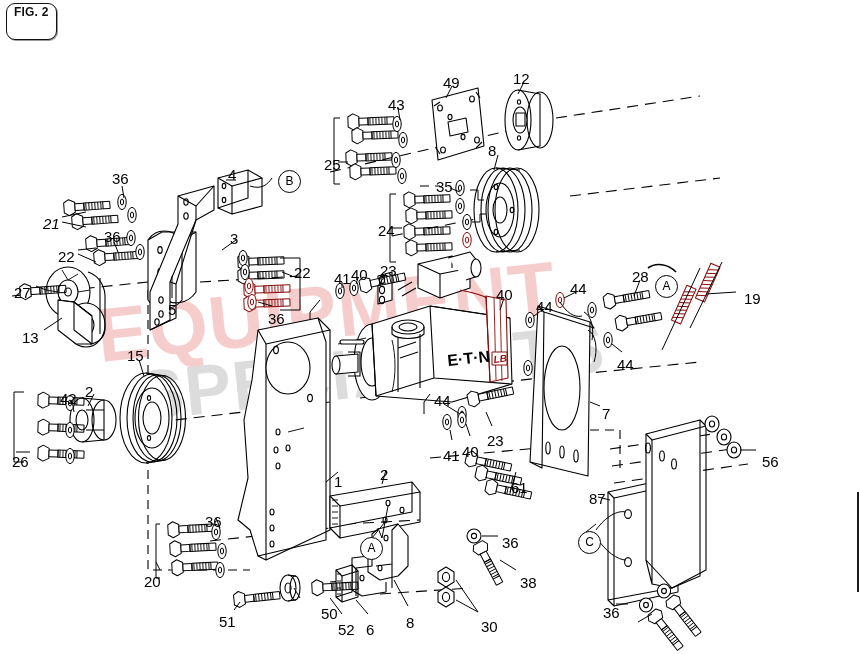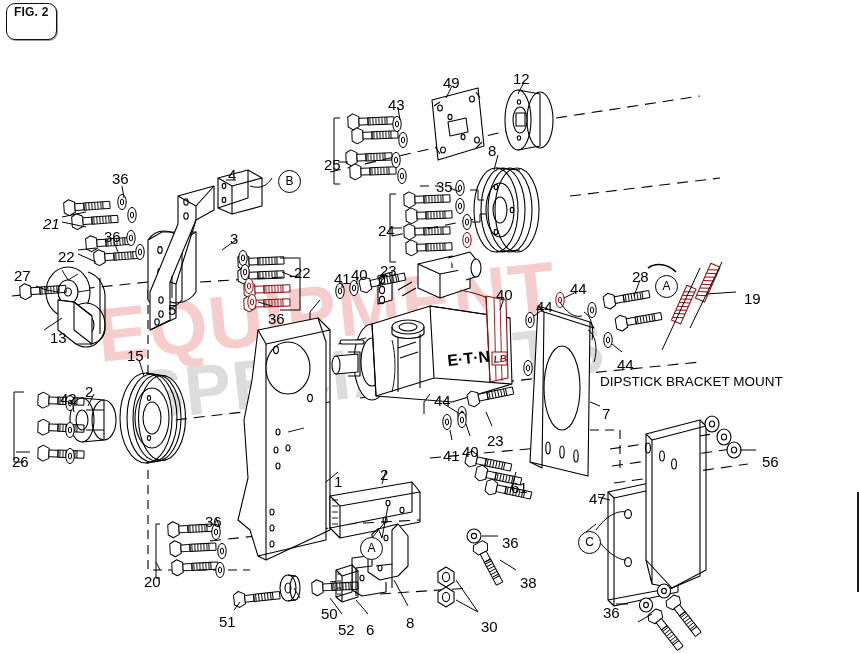--- a/index.html
+++ b/index.html
@@ -712,38 +712,37 @@
         <line x1="664" y1="276" x2="672" y2="278"></line>
       </g>
     </g>
 
     <text x="448" y="366" font-family="Liberation Sans, sans-serif" font-size="16" font-weight="bold" fill="#000" transform="rotate(-6 448 366)">E·T·N</text>
     <text x="494" y="363" font-family="Liberation Sans, sans-serif" font-size="10" font-weight="bold" font-style="italic" fill="#8a0d0d" transform="rotate(-6 494 363)">LB</text>
   </svg>
 
   <div class="figtag">FIG. 2</div>
 
-  <div class="note" style="left:600px;top:374px;">DIPSTICK BRACKET MOUNT</div>
 
   <div class="circ" style="left:278px;top:170px;">B</div>
   <div class="circ" style="left:655px;top:275px;">A</div>
   <div class="circ" style="left:360px;top:537px;">A</div>
   <div class="circ" style="left:578px;top:531px;">C</div>
 
   <div id="labels">
       <div class="lbl" style="left: 112px; top: 170px;">36</div>
       <div class="lbl" style="left: 228px; top: 166px;">4</div>
       <div class="lbl" style="left: 43px; top: 215px; font-style: italic;">21</div>
       <div class="lbl" style="left: 104px; top: 228px;">36</div>
       <div class="lbl" style="left: 230px; top: 230px;">3</div>
       <div class="lbl" style="left: 58px; top: 248px;">22</div>
-      <div class="lbl" style="left: 14px; top: 267px;">27</div>
+      <div class="lbl" style="left: 14px; top: 284px;">27</div>
       <div class="lbl" style="left: 294px; top: 264px;">22</div>
       <div class="lbl" style="left: 168px; top: 301px;">5</div>
-      <div class="lbl" style="left: 22px; top: 329px; margin-left: 28px;">13</div>
+      <div class="lbl" style="left: 22px; top: 329px;">13</div>
       <div class="lbl" style="left: 268px; top: 310px;">36</div>
       <div class="lbl" style="left: 127px; top: 347px;">15</div>
       <div class="lbl" style="left: 60px; top: 390px;">42</div>
       <div class="lbl" style="left: 85px; top: 383px;">2</div>
       <div class="lbl" style="left: 12px; top: 453px;">26</div>
       <div class="lbl" style="left: 388px; top: 96px;">43</div>
       <div class="lbl" style="left: 443px; top: 74px;">49</div>
       <div class="lbl" style="left: 513px; top: 70px;">12</div>
       <div class="lbl" style="left: 324px; top: 156px;">25</div>
       <div class="lbl" style="left: 488px; top: 142px;">8</div>
@@ -758,21 +757,21 @@
       <div class="lbl" style="left: 617px; top: 356px;">44</div>
       <div class="lbl" style="left: 434px; top: 392px;">44</div>
       <div class="lbl" style="left: 632px; top: 268px;">28</div>
       <div class="lbl" style="left: 744px; top: 290px; text-align: right;">19</div>
       <div class="lbl" style="left: 602px; top: 405px;">7</div>
       <div class="lbl" style="left: 443px; top: 447px;">41</div>
       <div class="lbl" style="left: 462px; top: 443px;">40</div>
       <div class="lbl" style="left: 487px; top: 432px;">23</div>
       <div class="lbl" style="left: 511px; top: 479px;">61</div>
       <div class="lbl" style="left: 762px; top: 453px;">56</div>
-      <div class="lbl" style="left: 589px; top: 490px;">47</div>
+      <div class="lbl" style="left: 589px; top: 490px;">87</div>
       <div class="lbl" style="left: 334px; top: 473px;">1</div>
       <div class="lbl" style="left: 380px; top: 466px;">2</div>
       <div class="lbl" style="left: 205px; top: 513px;">36</div>
       <div class="lbl" style="left: 144px; top: 573px;">20</div>
       <div class="lbl" style="left: 502px; top: 534px;">36</div>
       <div class="lbl" style="left: 520px; top: 574px;">38</div>
       <div class="lbl" style="left: 219px; top: 613px;">51</div>
       <div class="lbl" style="left: 297px; top: 605px; margin-left: 24px;">50</div>
       <div class="lbl" style="left: 338px; top: 621px;">52</div>
       <div class="lbl" style="left: 366px; top: 621px;">6</div>

